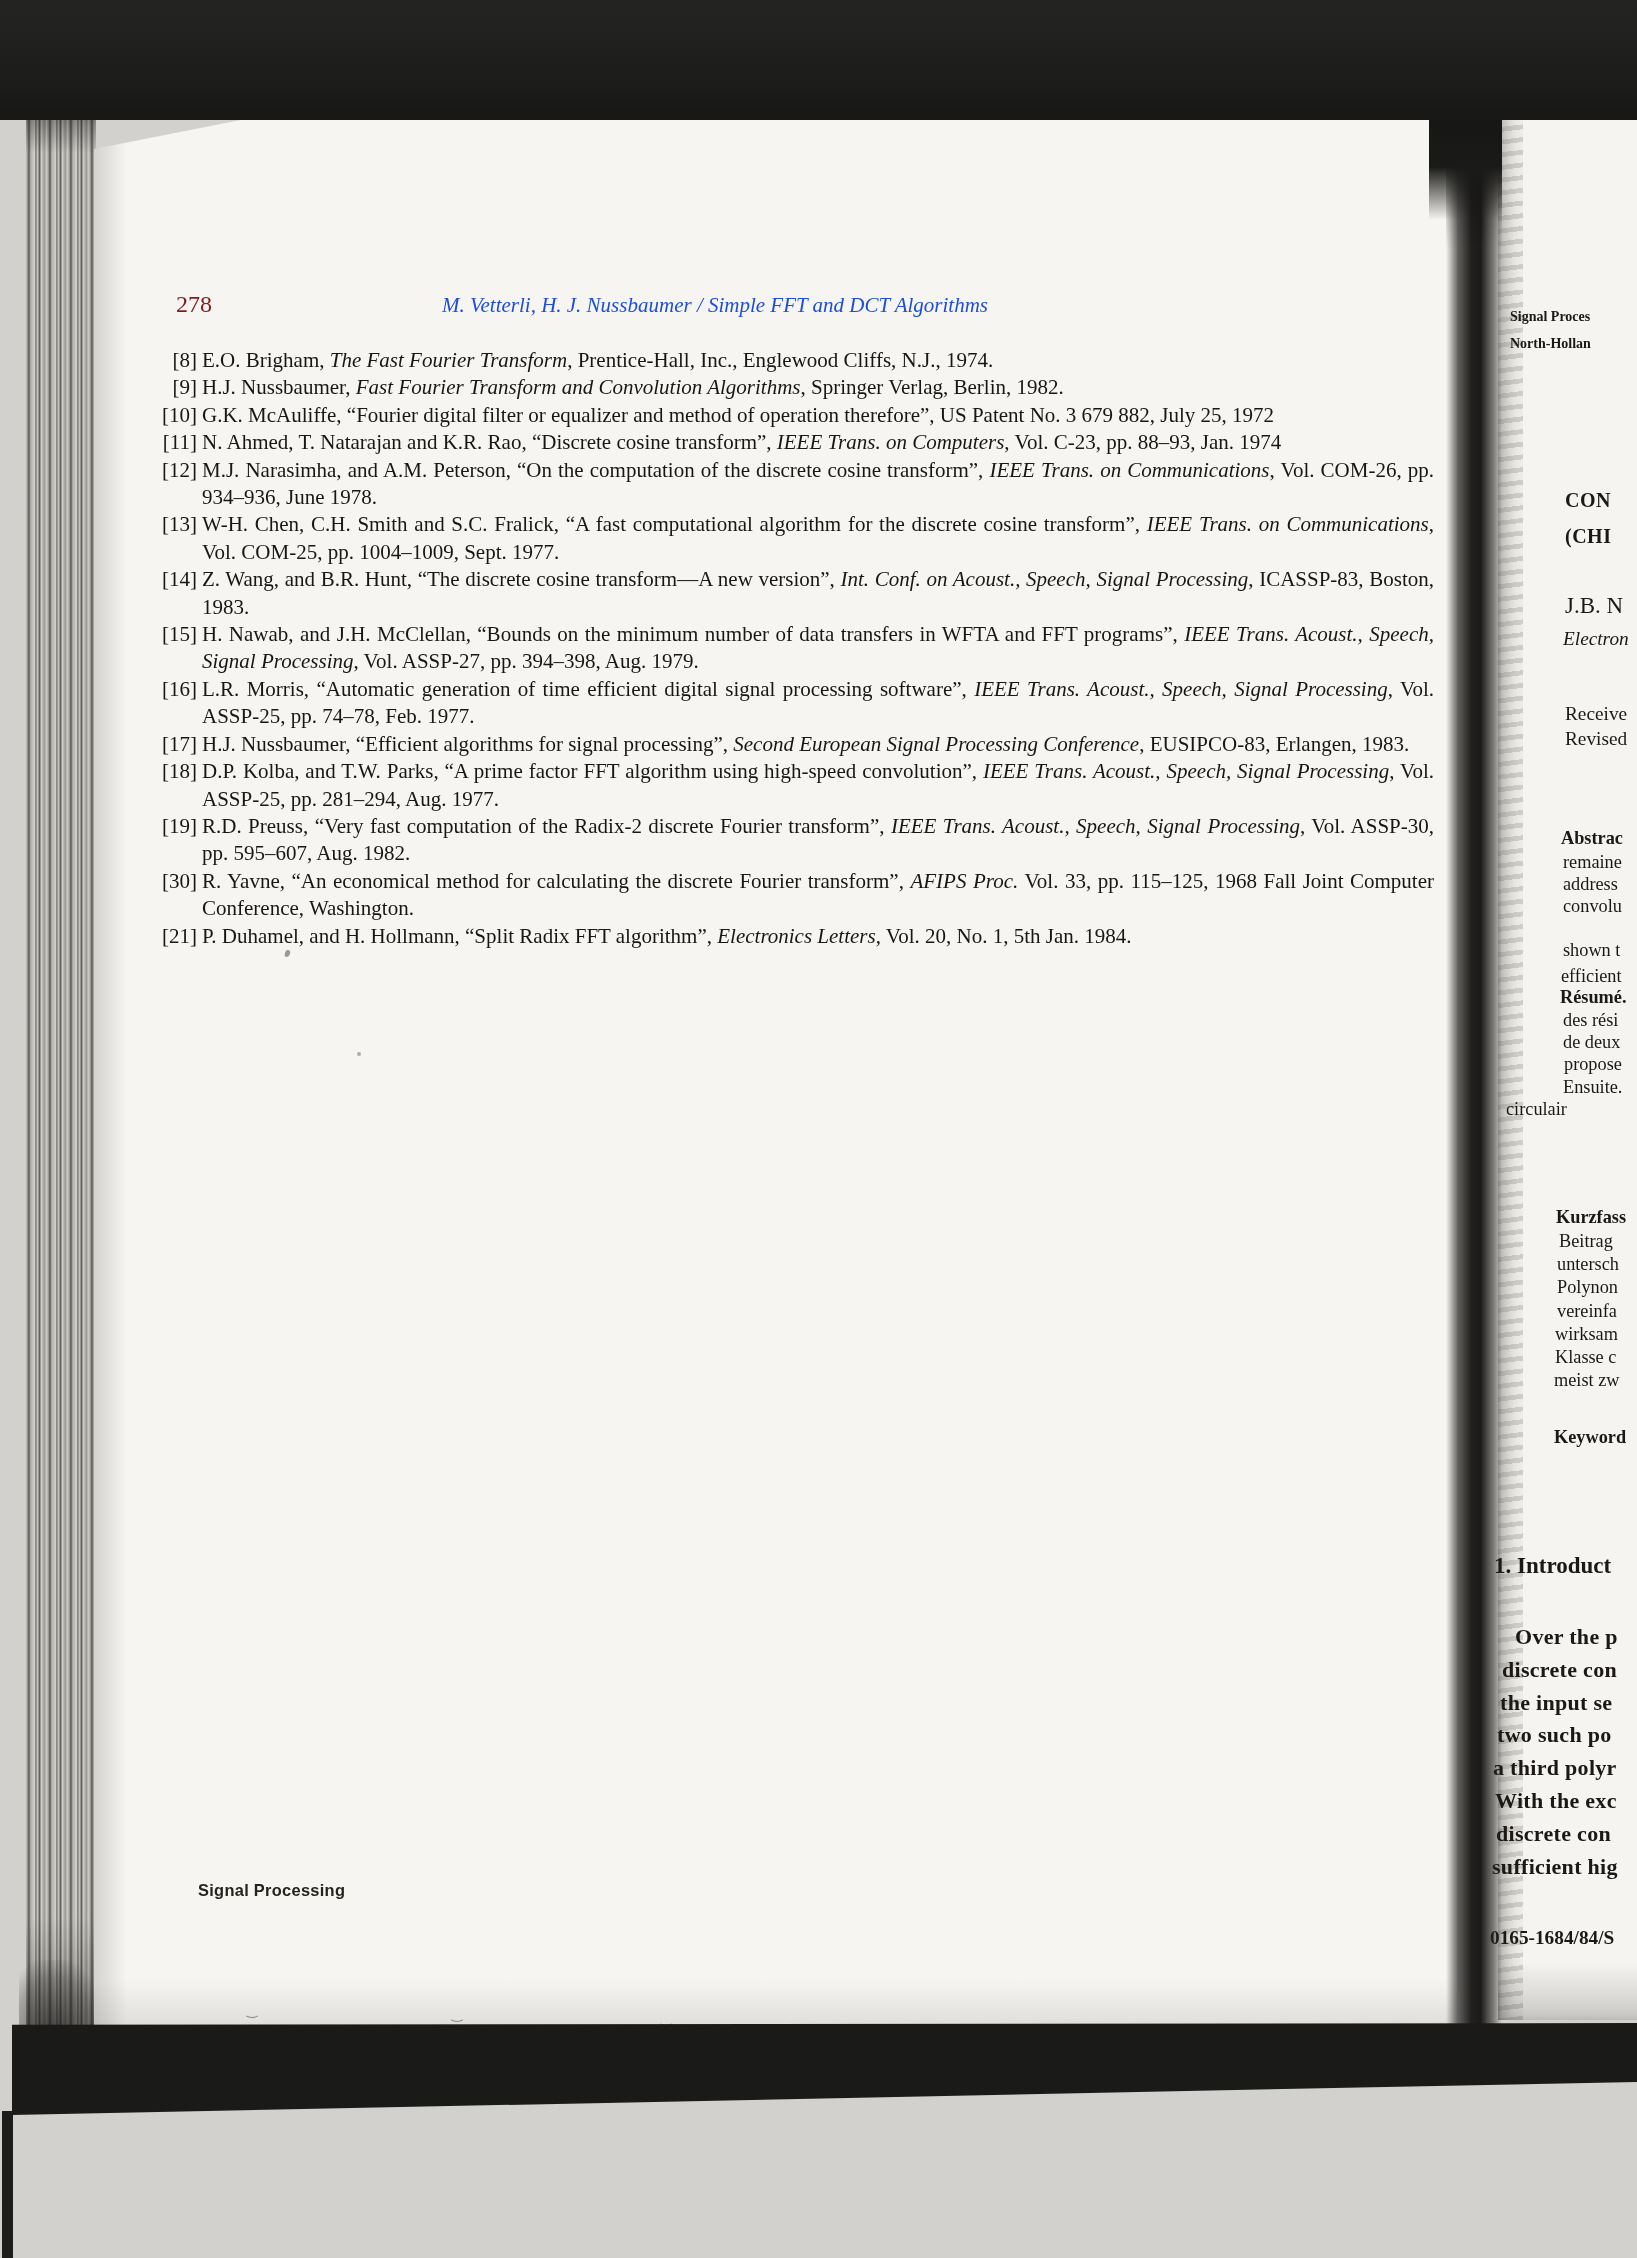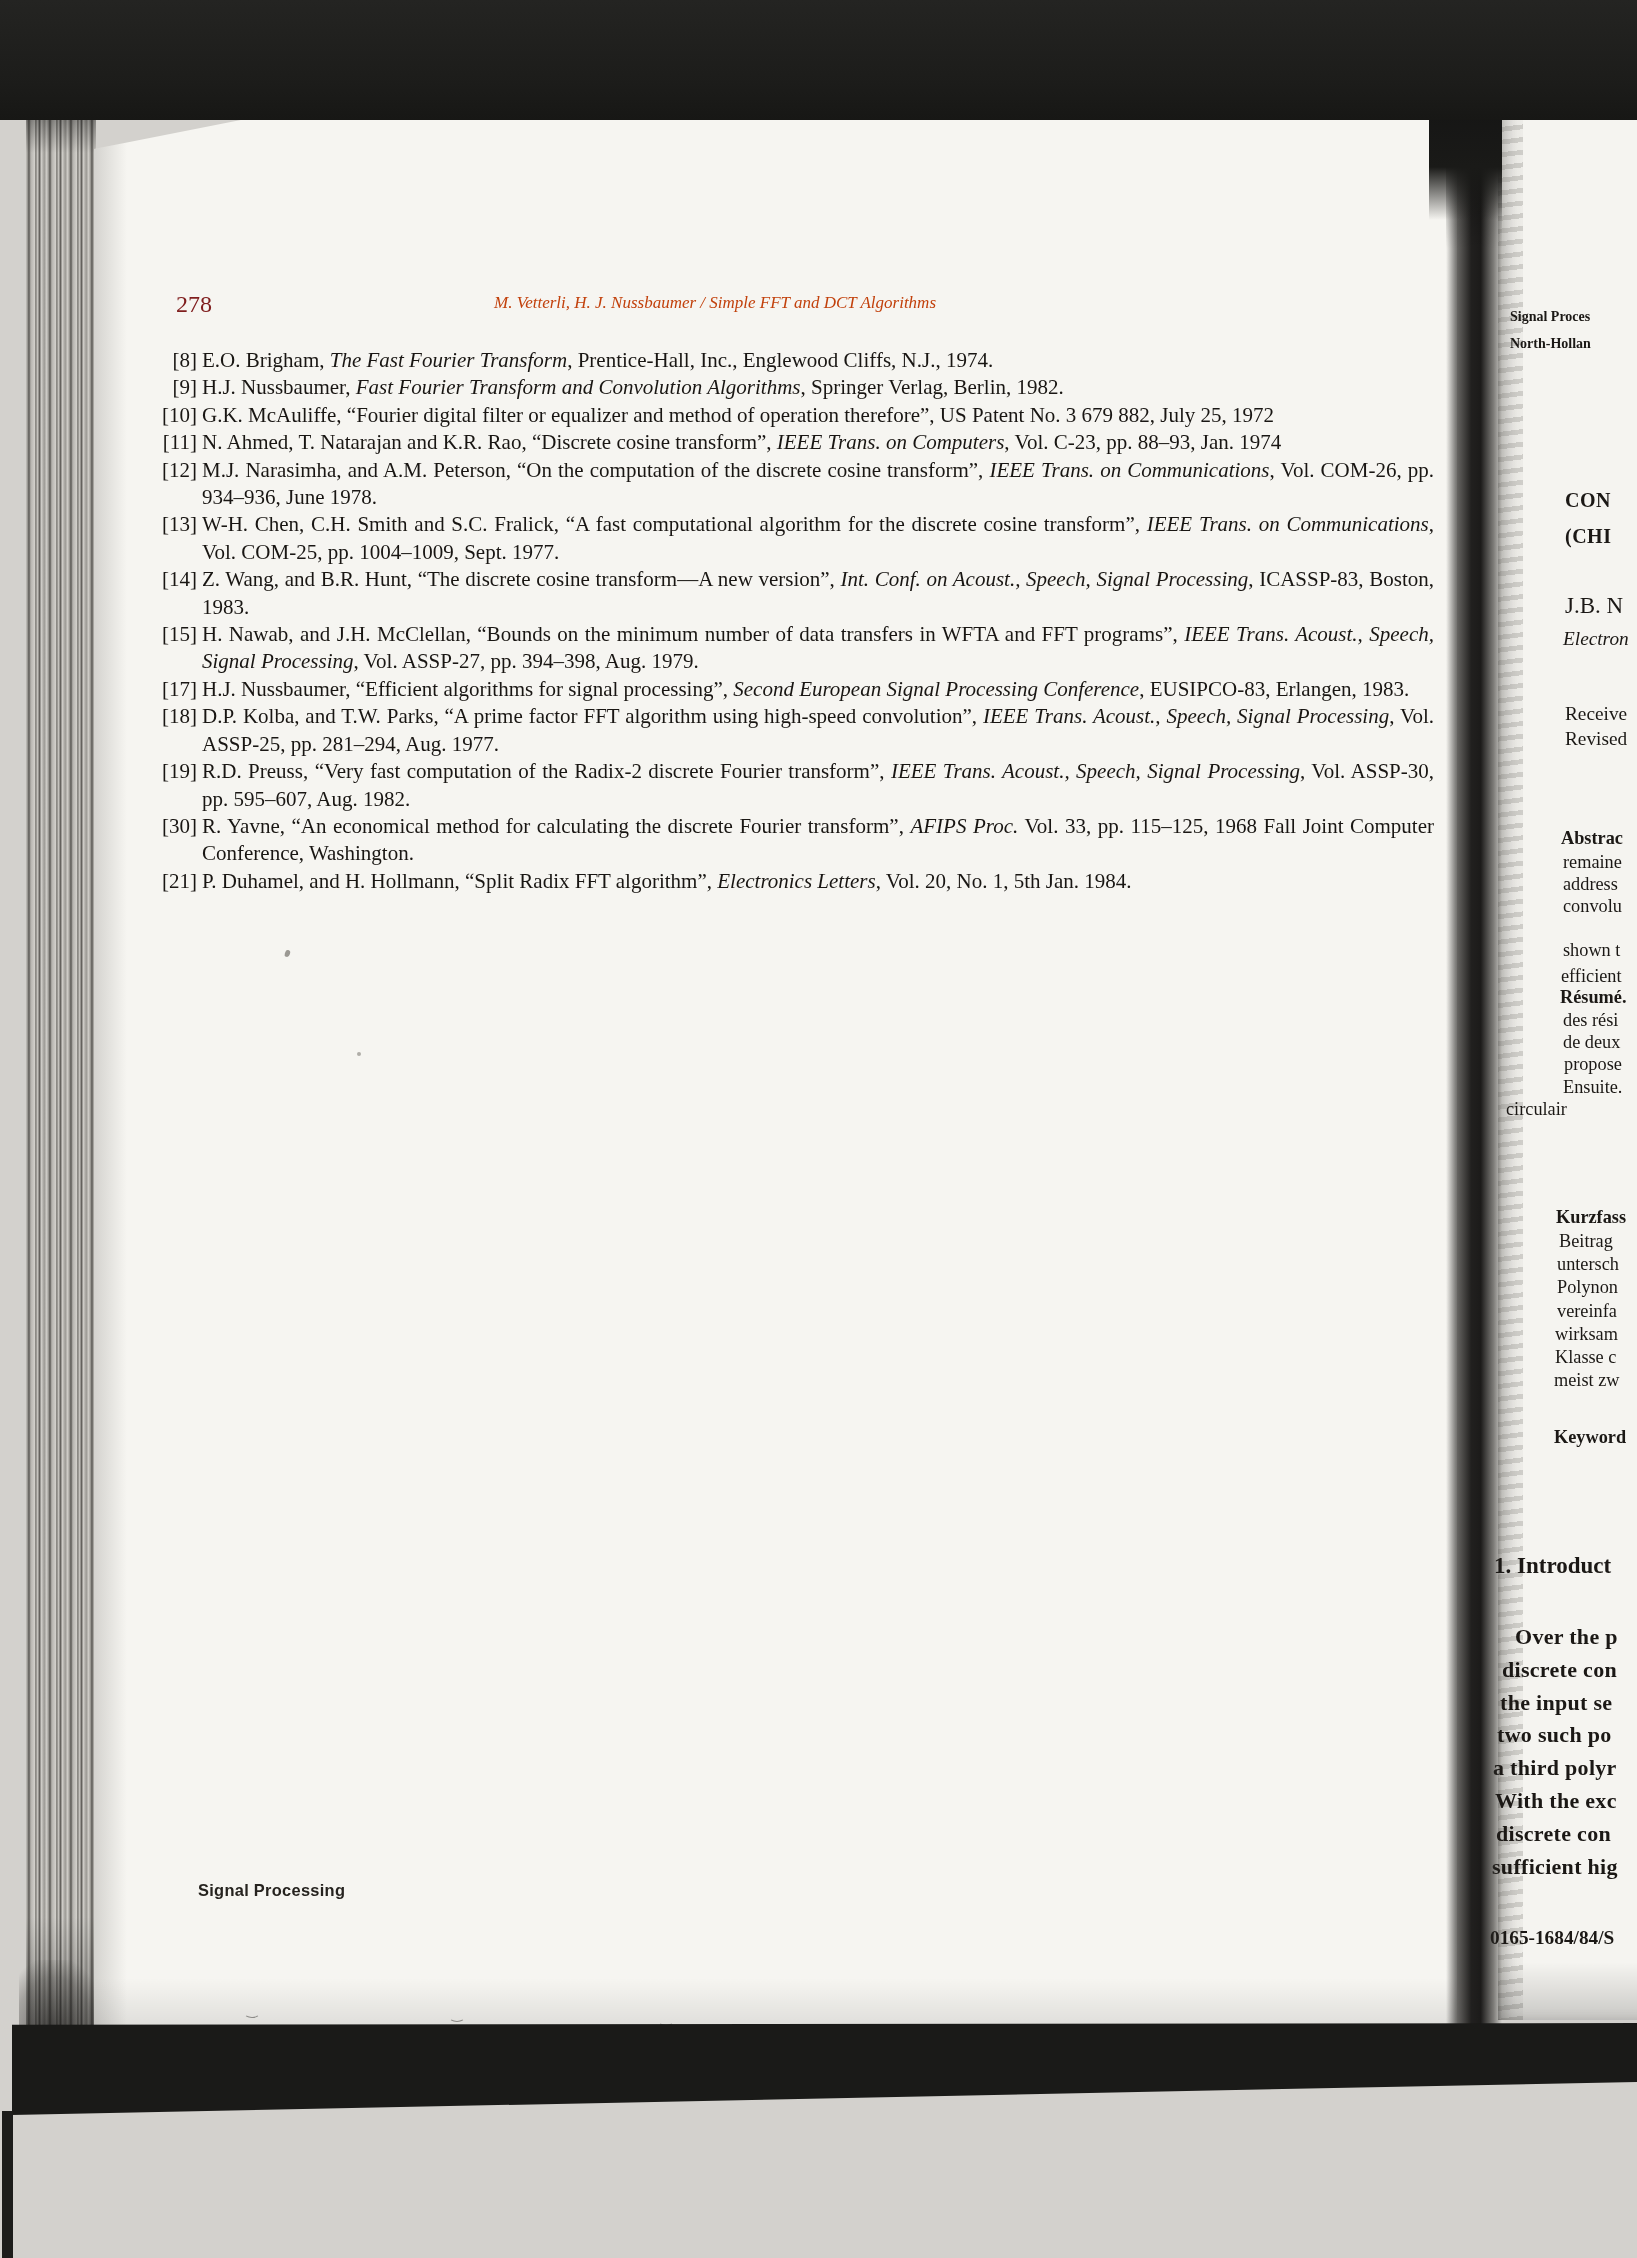--- a/index.html
+++ b/index.html
@@ -28,21 +28,21 @@
   .page-left{position:absolute;left:94px;top:108px;width:1363px;height:1923px;z-index:3;
      background:#f6f5f1;
      clip-path:polygon(0 41px,208px 0,100% 0,100% 100%,0 100%);}
   .page-left::before{content:"";position:absolute;left:0;top:0;bottom:0;width:33px;
      background:linear-gradient(90deg,rgba(90,88,84,.22),rgba(90,88,84,0));}
   .page-left::after{content:"";position:absolute;left:0;bottom:0;width:100%;height:53px;
      background:linear-gradient(180deg,rgba(0,0,0,0),rgba(0,0,0,.10));}
 
   .pageno{position:absolute;left:82px;top:183px;font-size:24px;color:#7f1d1d;}
   .running-head{position:absolute;left:259px;top:185px;width:724px;text-align:center;
-     font-style:italic;font-size:17px;color:#c2410c;white-space:nowrap;}
+     font-style:italic;font-size:21px;color:#1d4ed8;white-space:nowrap;}
 
   .refs{position:absolute;left:64px;top:239px;width:1276px;
      font-size:21px;line-height:27.4px;color:#191613;text-align:justify;}
   .ref{position:relative;padding-left:44px;}
   .ref .num{position:absolute;left:0;top:0;width:39px;text-align:right;text-indent:0;}
   .it{font-style:italic;}
 
   .footer-label{position:absolute;left:104px;top:1773px;
      font-family:"Liberation Sans","DejaVu Sans",sans-serif;
      font-weight:bold;font-size:16.4px;letter-spacing:0.3px;color:#26231f;}
@@ -97,20 +97,21 @@
     <div class="running-head">M. Vetterli, H. J. Nussbaumer / Simple FFT and DCT Algorithms</div>
     <div class="refs">
         <div class="ref"><span class="num">[8]</span><span>E.O. Brigham, </span><span class="it">The Fast Fourier Transform</span><span>, Prentice-Hall, Inc., Englewood Cliffs, N.J., 1974.</span></div>
         <div class="ref"><span class="num">[9]</span><span>H.J. Nussbaumer, </span><span class="it">Fast Fourier Transform and Convolution Algorithms</span><span>, Springer Verlag, Berlin, 1982.</span></div>
         <div class="ref"><span class="num">[10]</span><span>G.K. McAuliffe, “Fourier digital filter or equalizer and method of operation therefore”, US Patent No. 3 679 882, July 25, 1972</span></div>
         <div class="ref"><span class="num">[11]</span><span>N. Ahmed, T. Natarajan and K.R. Rao, “Discrete cosine transform”, </span><span class="it">IEEE Trans. on Computers</span><span>, Vol. C-23, pp. 88–93, Jan. 1974</span></div>
         <div class="ref"><span class="num">[12]</span><span>M.J. Narasimha, and A.M. Peterson, “On the computation of the discrete cosine transform”, </span><span class="it">IEEE Trans. on Communications</span><span>, Vol. COM-26, pp. 934–936, June 1978.</span></div>
         <div class="ref"><span class="num">[13]</span><span>W-H. Chen, C.H. Smith and S.C. Fralick, “A fast computational algorithm for the discrete cosine transform”, </span><span class="it">IEEE Trans. on Communications</span><span>, Vol. COM-25, pp. 1004–1009, Sept. 1977.</span></div>
         <div class="ref"><span class="num">[14]</span><span>Z. Wang, and B.R. Hunt, “The discrete cosine transform—A new version”, </span><span class="it">Int. Conf. on Acoust., Speech, Signal Processing</span><span>, ICASSP-83, Boston, 1983.</span></div>
         <div class="ref"><span class="num">[15]</span><span>H. Nawab, and J.H. McClellan, “Bounds on the minimum number of data transfers in WFTA and FFT programs”, </span><span class="it">IEEE Trans. Acoust., Speech, Signal Processing</span><span>, Vol. ASSP-27, pp. 394–398, Aug. 1979.</span></div>
+        <div class="ref"><span class="num">[16]</span><span>L.R. Morris, “Automatic generation of time efficient digital signal processing software”, </span><span class="it">IEEE Trans. Acoust., Speech, Signal Processing</span><span>, Vol. ASSP-25, pp. 74–78, Feb. 1977.</span></div>
         <div class="ref"><span class="num">[17]</span><span>H.J. Nussbaumer, “Efficient algorithms for signal processing”, </span><span class="it">Second European Signal Processing Conference</span><span>, EUSIPCO-83, Erlangen, 1983.</span></div>
         <div class="ref"><span class="num">[18]</span><span>D.P. Kolba, and T.W. Parks, “A prime factor FFT algorithm using high-speed convolution”, </span><span class="it">IEEE Trans. Acoust., Speech, Signal Processing</span><span>, Vol. ASSP-25, pp. 281–294, Aug. 1977.</span></div>
         <div class="ref"><span class="num">[19]</span><span>R.D. Preuss, “Very fast computation of the Radix-2 discrete Fourier transform”, </span><span class="it">IEEE Trans. Acoust., Speech, Signal Processing</span><span>, Vol. ASSP-30, pp. 595–607, Aug. 1982.</span></div>
         <div class="ref"><span class="num">[30]</span><span>R. Yavne, “An economical method for calculating the discrete Fourier transform”, </span><span class="it">AFIPS Proc.</span><span> Vol. 33, pp. 115–125, 1968 Fall Joint Computer Conference, Washington.</span></div>
         <div class="ref"><span class="num">[21]</span><span>P. Duhamel, and H. Hollmann, “Split Radix FFT algorithm”, </span><span class="it">Electronics Letters</span><span>, Vol. 20, No. 1, 5th Jan. 1984.</span></div>
       </div>
     <div class="footer-label">Signal Processing</div>
 
     <span class="artifact speck" style="left:191px;top:842px;"></span>
     <span class="artifact dot" style="left:263px;top:944px;"></span>

